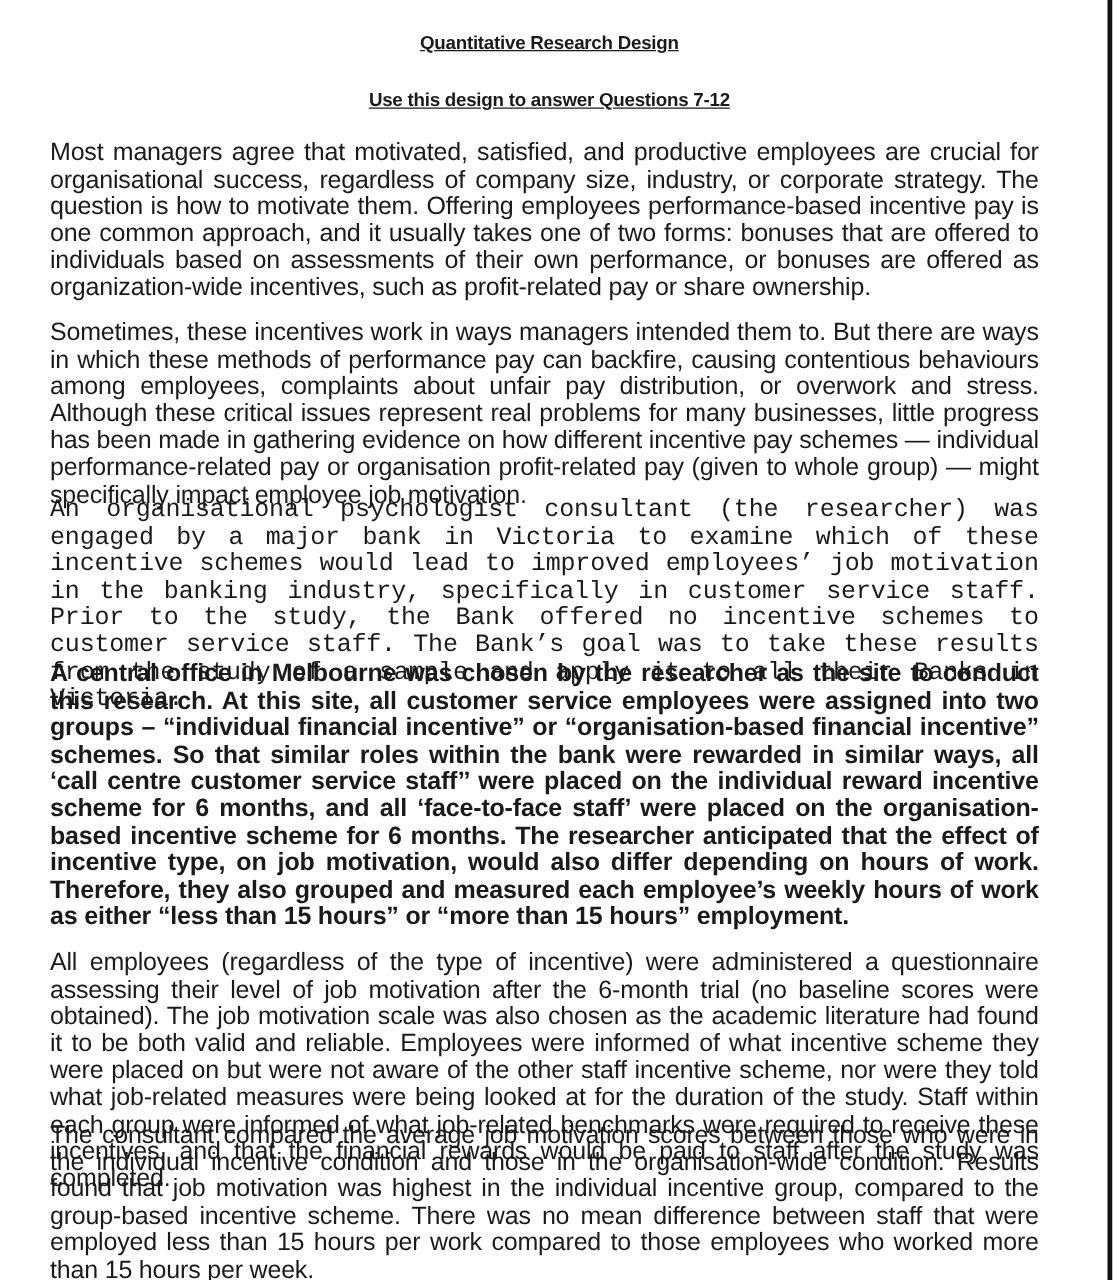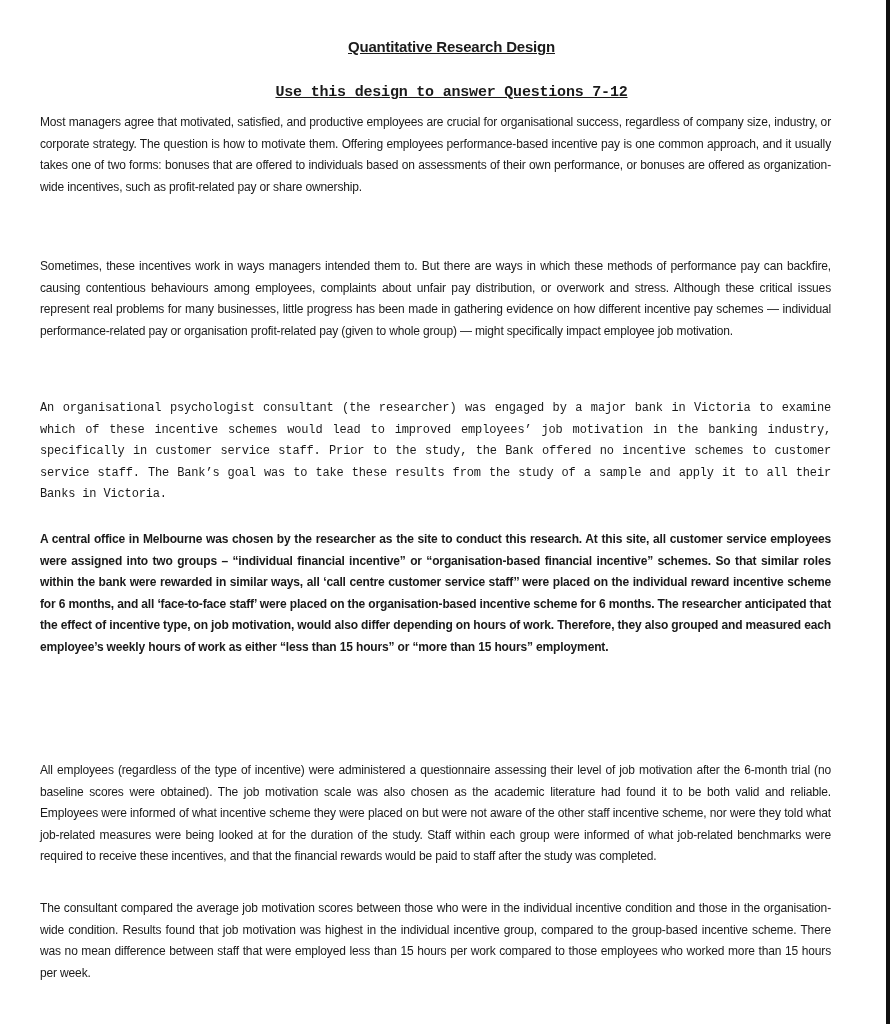--- a/index.html
+++ b/index.html
@@ -11,28 +11,28 @@
   }
   .right-border {
     position: absolute; top: 0; right: 0; width: 4px; height: 1024px;
     background: #111111;
   }
   .page {
     position: absolute; left: 40px; top: 0; width: 791px;
   }
   .title {
     text-align: center; font-weight: bold; text-decoration: underline;
-    font-size: 15px; margin: 16px; position: absolute; left: 0; width: 791px;
+    font-size: 15px; margin: 4px; position: absolute; left: 0; width: 791px;
     letter-spacing: -0.2px;
   }
   .title.t1 { top: 22px; }
-  .title.t2 { top: 68px; font-family: Liberation Mono, monospace; }
+  .title.t2 { top: 68px; }
   .para {
     position: absolute; left: 0; width: 791px; margin: 0;
-    font-size: 12px; line-height: 21.6px; text-align: justify;
+    font-size: 20px; line-height: 21.6px; text-align: justify;
     letter-spacing: -0.15px;
   }
   .p1 { top: 112px; }
   .p2 { top: 256px; }
   .p3 { top: 398px; font-family: Liberation Mono, monospace; }
   .p4 { top: 529px; font-weight: bold; }
   .p5 { top: 760px; }
   .p6 { top: 898px; }
 </style>
 </head>

